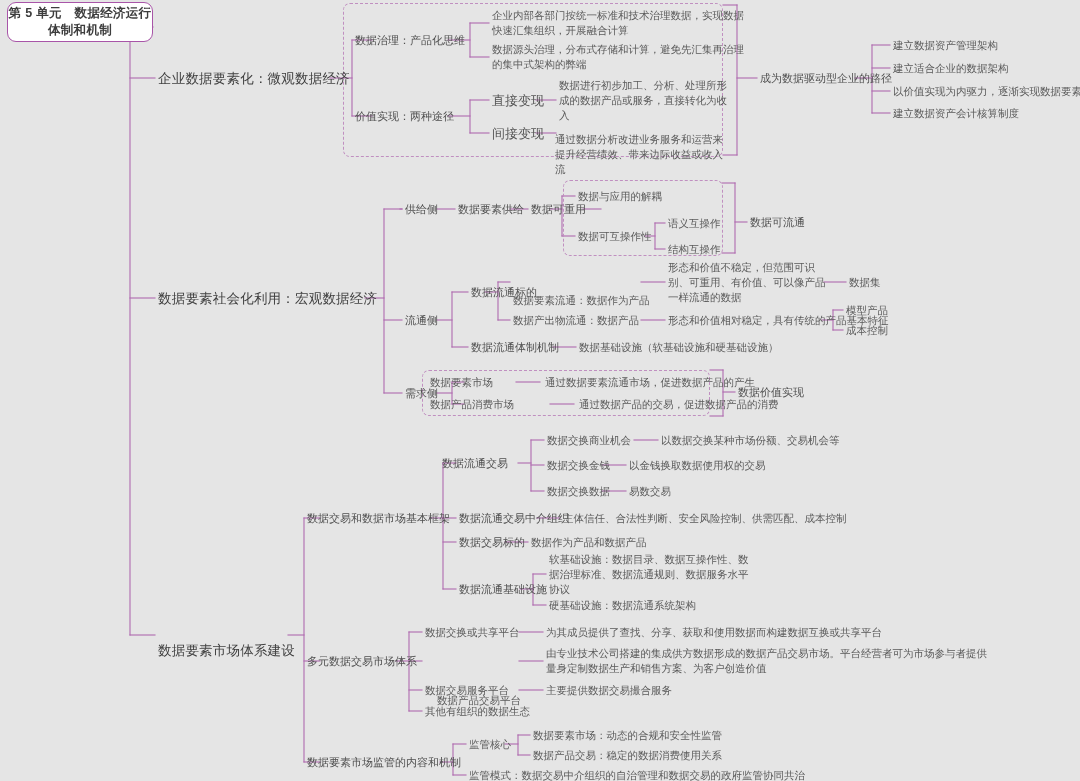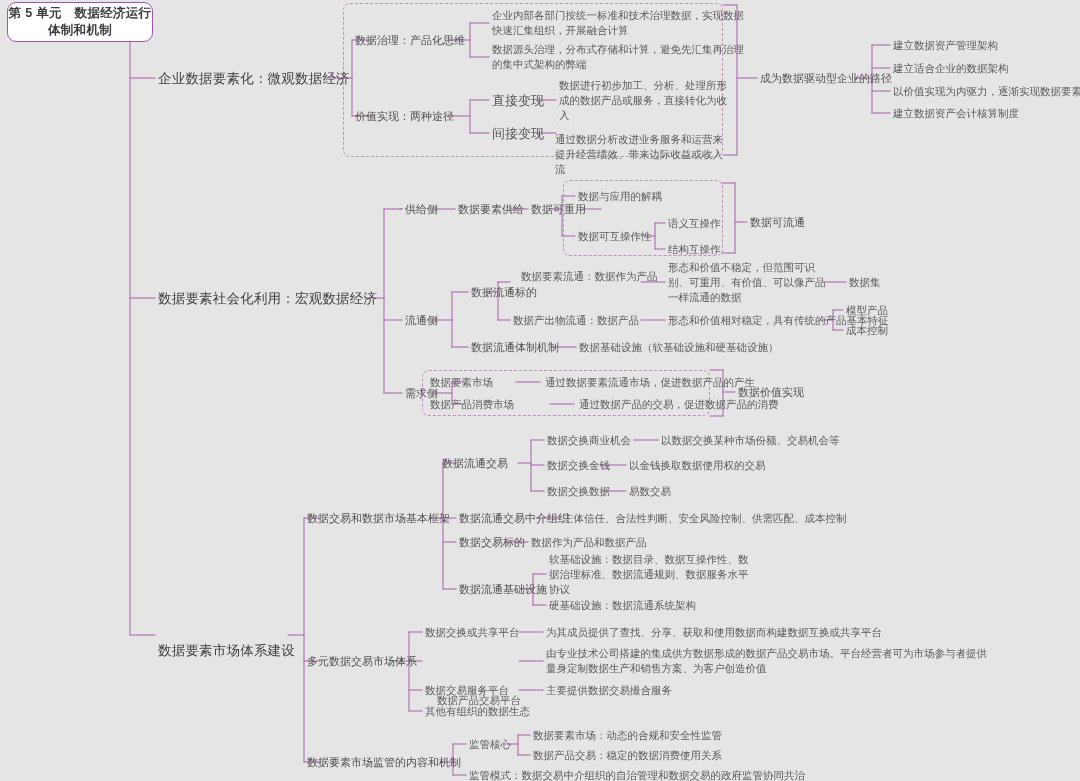--- a/index.html
+++ b/index.html
@@ -265,21 +265,21 @@
 
   <div class="node n-leaf" style="left:578px;top:196px;">数据与应用的解耦</div>
   <div class="node n-leaf" style="left:578px;top:236px;">数据可互操作性</div>
   <div class="node n-leaf" style="left:668px;top:223px;">语义互操作</div>
   <div class="node n-leaf" style="left:668px;top:249px;">结构互操作</div>
   <div class="node n-l2" style="left:750px;top:222px;">数据可流通</div>
 
   <div class="node n-l2" style="left:405px;top:320px;">流通侧</div>
   <div class="node n-l2" style="left:471px;top:292px;">数据流通标的</div>
 
-  <div class="node n-leaf" style="left:513px;top:276px;margin-left:8px;">数据要素流通：数据作为产品</div>
+  <div class="node n-leaf" style="left:513px;top:300px;">数据要素流通：数据作为产品</div>
   <div class="node n-leaf wrap" style="left:668px;top:282px;width:160px;">形态和价值不稳定，但范围可识别、可重用、有价值、可以像产品一样流通的数据</div>
   <div class="node n-leaf" style="left:849px;top:282px;">数据集</div>
 
   <div class="node n-leaf" style="left:513px;top:320px;">数据产出物流通：数据产品</div>
   <div class="node n-leaf" style="left:668px;top:320px;">形态和价值相对稳定，具有传统的产品基本特征</div>
   <div class="node n-leaf" style="left:846px;top:310px;">模型产品</div>
   <div class="node n-leaf" style="left:846px;top:330px;">成本控制</div>
 
   <div class="node n-l2" style="left:471px;top:347px;">数据流通体制机制</div>
   <div class="node n-leaf" style="left:579px;top:347px;">数据基础设施（软基础设施和硬基础设施）</div>

